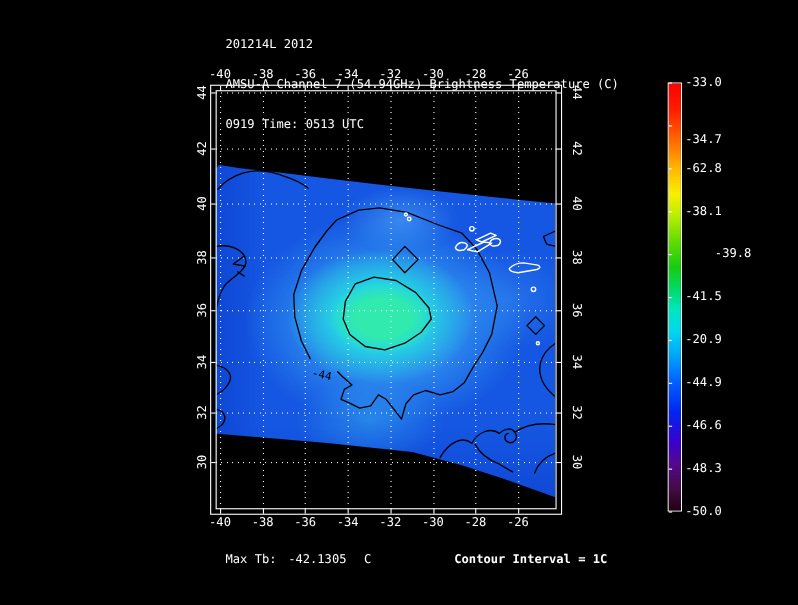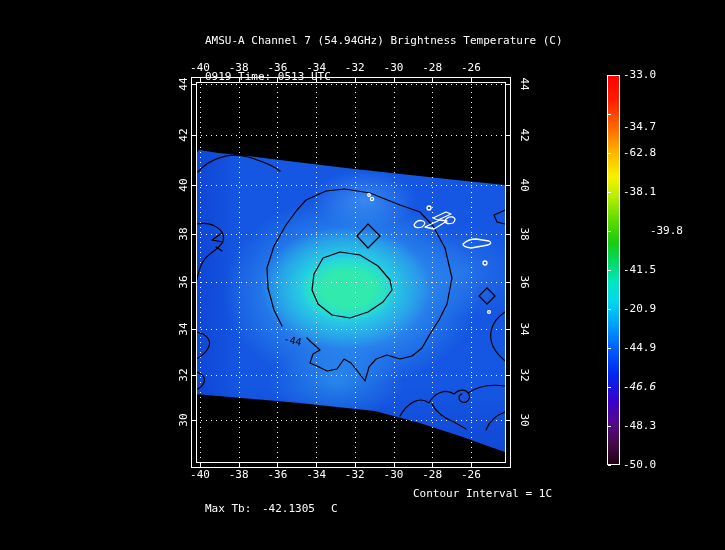--- a/index.html
+++ b/index.html
@@ -31,28 +31,29 @@
   .tick{background:#fff;}
   
   #cbar{left:607px;top:75px;width:13px;height:390px;border:1px solid #fff;box-sizing:border-box;}
   #cbar-grad{position:absolute;left:0;top:0;width:11px;height:388px;}
   .cbar-label{left:623px;width:60px;font-size:11px;line-height:13px;}
   .cbar-tick{left:608px;width:3px;height:1px;background:#fff;}
   #title-block{left:205px;top:11px;}
   #footer-maxtb-label{left:205px;top:503px;}
   #footer-maxtb-value{left:262px;top:503px;}
   #footer-maxtb-unit{left:331px;top:503px;}
-  #footer-contour{left:413px;top:488px;}
+  #footer-contour{left:413px;top:503px;font-weight:bold;}
 </style>
 </head>
 <body>
 
 <div id="stage">
 
   <div id="title-block" class="abs txt">
+    <div>201214L 2012</div>
     <div>AMSU-A Channel 7 (54.94GHz) Brightness Temperature (C)</div>
     <div>0919 Time: 0513 UTC</div>
   </div>
 
   <div id="swath" class="abs"></div>
   <div id="gridlayer">
       <div class="abs vgrid" style="left: 200px;"></div>
       <div class="abs vgrid" style="left: 238.7px;"></div>
       <div class="abs vgrid" style="left: 277.4px;"></div>
       <div class="abs vgrid" style="left: 316.1px;"></div>
@@ -189,21 +190,21 @@
       <div class="abs cbar-label txt" style="top: 185px;">-38.1</div>
       <div class="abs cbar-tick" style="top: 231px;"></div>
       <div class="abs cbar-label txt" style="top: 224px; text-align: right;">-39.8</div>
       <div class="abs cbar-tick" style="top: 270px;"></div>
       <div class="abs cbar-label txt" style="top: 263px;">-41.5</div>
       <div class="abs cbar-tick" style="top: 309px;"></div>
       <div class="abs cbar-label txt" style="top: 302px;">-20.9</div>
       <div class="abs cbar-tick" style="top: 348px;"></div>
       <div class="abs cbar-label txt" style="top: 341px;">-44.9</div>
       <div class="abs cbar-tick" style="top: 387px;"></div>
-      <div class="abs cbar-label txt" style="top: 380px; font-style: italic;">-46.6</div>
+      <div class="abs cbar-label txt" style="top: 380px;">-46.6</div>
       <div class="abs cbar-tick" style="top: 426px;"></div>
       <div class="abs cbar-label txt" style="top: 419px;">-48.3</div>
       <div class="abs cbar-tick" style="top: 465px;"></div>
       <div class="abs cbar-label txt" style="top: 458px;">-50.0</div>
     </div>
 
   <div id="footer-maxtb-label" class="abs txt">Max Tb:</div>
   <div id="footer-maxtb-value" class="abs txt">-42.1305</div>
   <div id="footer-maxtb-unit" class="abs txt">C</div>
   <div id="footer-contour" class="abs txt">Contour Interval = 1C</div>

